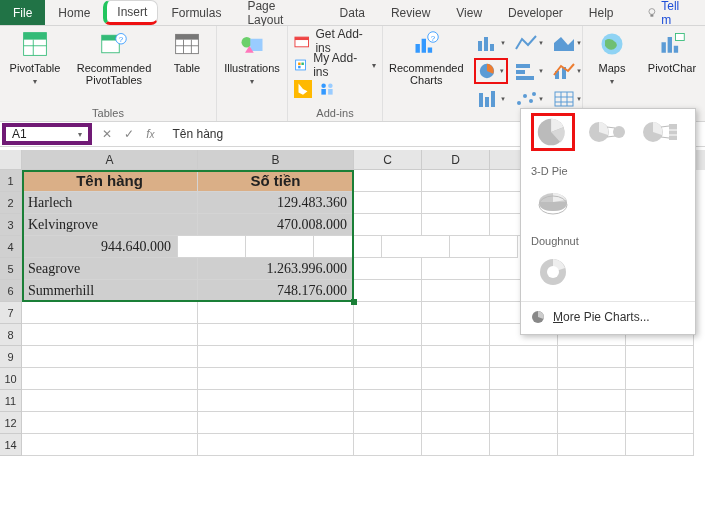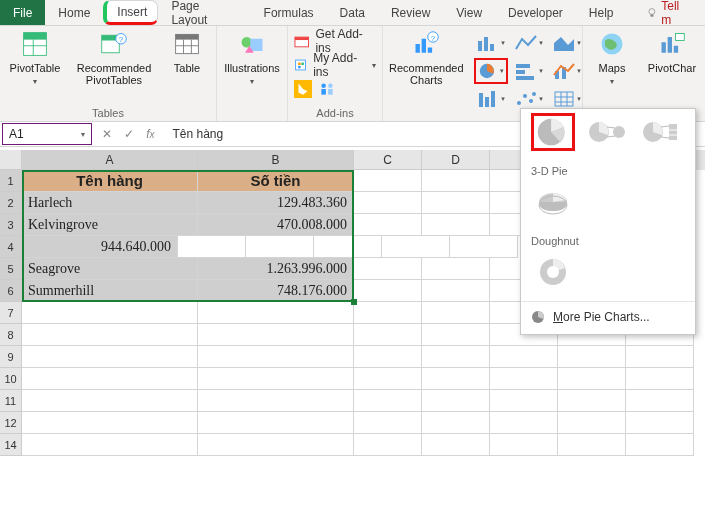--- a/index.html
+++ b/index.html
@@ -3,21 +3,21 @@
 <meta charset="utf-8">
 <style>
   * { box-sizing: border-box; margin: 0; padding: 0; font-family: "Segoe UI", Arial, sans-serif; }
   body { width: 705px; height: 511px; background: #fff; overflow: hidden; position: relative; font-size: 12px; color: #222; }
 
   
   .tabs { display: flex; background: #f3f2f1; border-bottom: 1px solid #d6d6d6; height: 26px; align-items: stretch; }
   .tab { padding: 0 13px; font-size: 12px; color: #444; display: flex; align-items: center; cursor: pointer; }
   .tab.active { background: #fff; border-top: 1px solid #d6d6d6; border-left: 4px solid #22c55e; border-right: 1px solid #d6d6d6; border-radius: 7px; }
   .tab-hl { border: 3px solid #e11; padding: 0 10px; }
-  .tell { color: #b91c1c; margin-left: 6px; display:flex; align-items:center; gap:4px; }
+  .tell { color: #1d4ed8; margin-left: 6px; display:flex; align-items:center; gap:4px; }
   .bulb { width:12px; height:12px; }
 
   
   .ribbon { display: flex; background: #f3f2f1; border-bottom: 1px solid #d6d6d6; height: 96px; position:relative; }
   .group { border-right: 1px solid #e0e0e0; padding: 4px 6px 2px 6px; display: flex; flex-direction: column; }
   .group-top { flex: 1; display: flex; align-items: flex-start; gap: 10px; }
   .group-label { text-align: center; font-size: 11px; color: #666; padding-top: 2px; }
   .big-btn { display: flex; flex-direction: column; align-items: center; width: 58px; cursor:pointer; }
   .big-btn.sm { width: 46px; }
   .big-btn .ico { width: 28px; height: 28px; margin-bottom: 4px; }
@@ -29,21 +29,21 @@
 
   .charts-icons { display:grid; grid-template-columns: repeat(3, 34px); grid-auto-rows: 26px; gap:2px 4px; }
   .crtbtn { display:flex; align-items:center; justify-content:center; cursor:pointer; }
   .crtbtn svg { width:24px; height:20px; }
   .crtbtn .car { font-size:7px; color:#555; margin-left:1px; }
   .pie-hl { border: 2px solid #e11; padding:0px 2px; }
 
   
   .fbar-wrap { border-bottom: 1px solid #d6d6d6; }
   .namebox-row { display:flex; align-items:center; height:24px; }
-  .namebox { width:90px; border:1px solid #701a75; height:22px; padding:0 6px; display:flex; align-items:center; justify-content:space-between; font-size:12px; margin:1px 0 1px 2px; }
+  .namebox { width:90px; border:4px solid #701a75; height:22px; padding:0 6px; display:flex; align-items:center; justify-content:space-between; font-size:12px; margin:1px 0 1px 2px; }
   .nb-caret { font-size:8px; color:#666; }
   .fb-icons { display:flex; align-items:center; gap:12px; padding:0 10px; color:#888; }
   .fb-icons span { cursor:pointer; }
   .fbar { flex:1; padding:0 8px; font-size:12px; color:#333; }
 
   
   .sheet { position:absolute; left:0; top:150px; right:0; bottom:0; }
   .col-headers { display:flex; height:20px; background:#e6e6e6; }
   .ch { border-right:1px solid #ccc; border-bottom:1px solid #ccc; display:flex; align-items:center; justify-content:center; font-size:12px; color:#333; background:#e6e6e6; }
   .ch.sel { background:#d0d0d0; }
@@ -75,22 +75,22 @@
 
   .corner { width:22px; border-right:1px solid #ccc; border-bottom:1px solid #ccc; background:#e6e6e6; }
 </style>
 </head>
 <body>
 
 <div class="tabs">
   <div class="tab" style="background:#217346;color:#fff;">File</div>
   <div class="tab">Home</div>
   <div class="tab active tab-hl">Insert</div>
+  <div class="tab">Formulas</div>
   <div class="tab">Page Layout</div>
-  <div class="tab">Formulas</div>
   <div class="tab">Data</div>
   <div class="tab">Review</div>
   <div class="tab">View</div>
   <div class="tab">Developer</div>
   <div class="tab">Help</div>
   <div class="tab tell">
     <svg class="bulb" viewBox="0 0 16 16">
         <circle cx="8" cy="6" r="4" fill="none" stroke="#888"></circle>
         <rect x="6" y="10" width="4" height="3" fill="#888"></rect>
       </svg>

